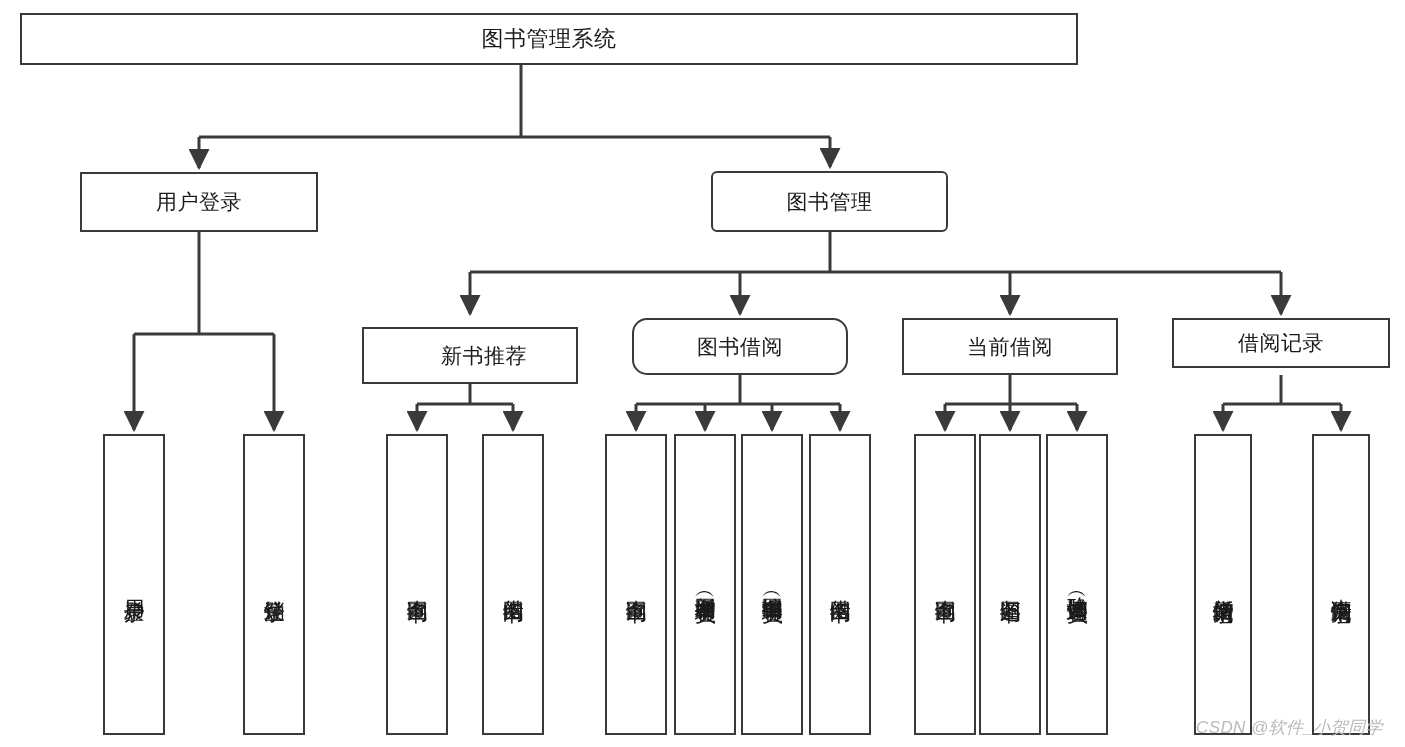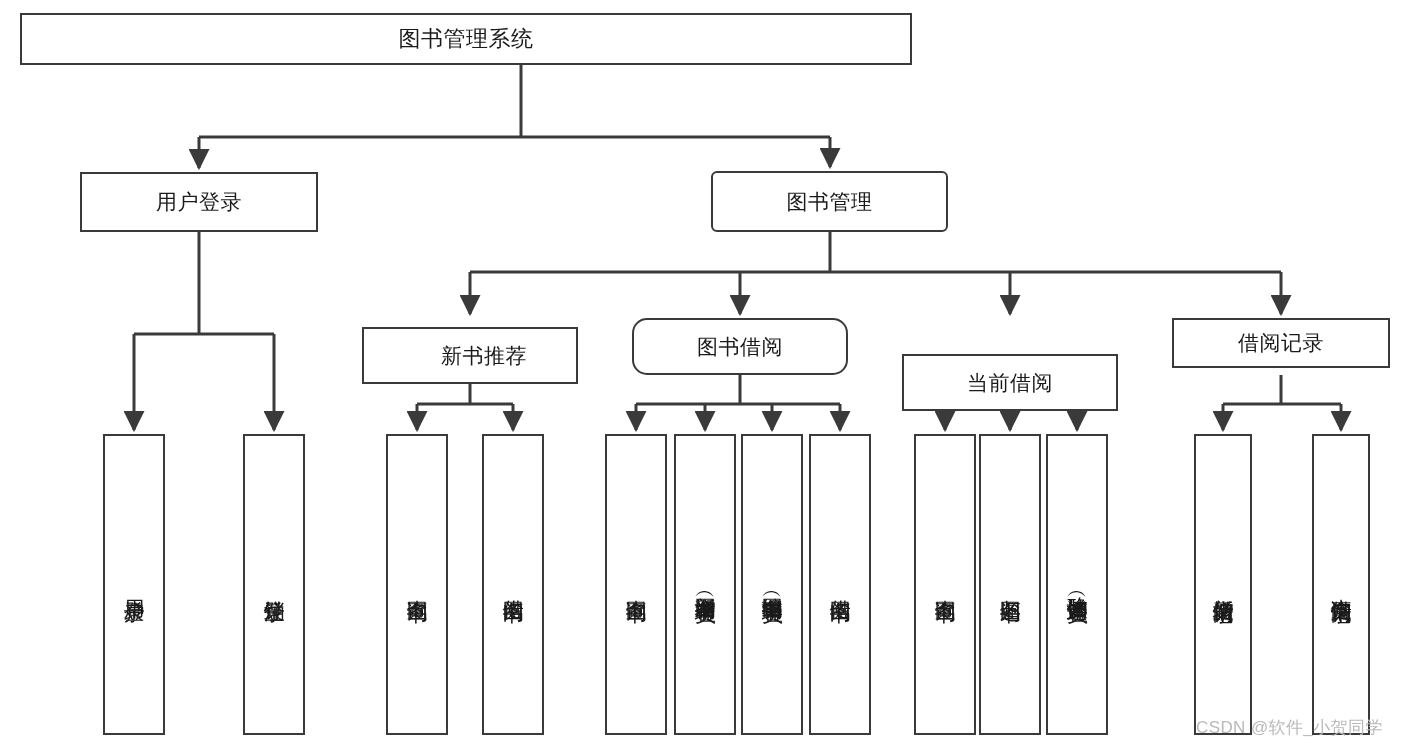--- a/index.html
+++ b/index.html
@@ -57,20 +57,21 @@
   }
   .node.root { font-size: 22px; }
   .watermark {
     position: absolute;
     left: 1196px;
     top: 716px;
     font-size: 17px;
     color: #b9b9b9;
     white-space: nowrap;
     letter-spacing: 0.4px;
+    font-style: italic;
   }
 </style>
 </head>
 <body>
 
 <div id="canvas">
 
   <svg id="wires" viewBox="0 0 1405 747" xmlns="http://www.w3.org/2000/svg">
     <defs>
       <marker id="arrow" viewBox="0 0 10 10" refX="9" refY="5" markerWidth="7" markerHeight="7" orient="auto-start-reverse">
@@ -114,28 +115,28 @@
       <path d="M 1010 404 L 1010 430" marker-end="url(#arrow)"></path>
       <path d="M 1077 404 L 1077 430" marker-end="url(#arrow)"></path>
 
       <path d="M 1281 375 L 1281 404"></path>
       <path d="M 1223 404 L 1341 404"></path>
       <path d="M 1223 404 L 1223 430" marker-end="url(#arrow)"></path>
       <path d="M 1341 404 L 1341 430" marker-end="url(#arrow)"></path>
     </g>
   </svg>
 
-  <div class="node horiz root" style="left:20px;top:13px;width:892px;height:52px;">图书管理系统</div>
+  <div class="node horiz root" style="left:20px;top:13px;width:1058px;height:52px;">图书管理系统</div>
 
   <div class="node horiz" style="left:80px;top:172px;width:238px;height:60px;">用户登录</div>
   <div class="node horiz" style="left:711px;top:171px;width:237px;height:61px;border-radius:6px;">图书管理</div>
 
   <div class="node horiz" style="left:362px;top:327px;width:216px;height:57px;padding-left:28px;">新书推荐</div>
   <div class="node horiz" style="left:632px;top:318px;width:216px;height:57px;border-radius:15px;">图书借阅</div>
-  <div class="node horiz" style="left:902px;top:318px;width:216px;height:57px;margin-top:36px;">当前借阅</div>
+  <div class="node horiz" style="left:902px;top:318px;width:216px;height:57px;">当前借阅</div>
   <div class="node horiz" style="left:1172px;top:318px;width:218px;height:50px;">借阅记录</div>
 
   <div class="node vert" style="left:103px;top:434px;width:62px;height:301px;">
     <span class="vlabel">用户登录</span>
   </div>
   <div class="node vert" style="left:243px;top:434px;width:62px;height:301px;">
     <span class="vlabel">注销登录</span>
   </div>
 
   <div class="node vert" style="left:386px;top:434px;width:62px;height:301px;">

